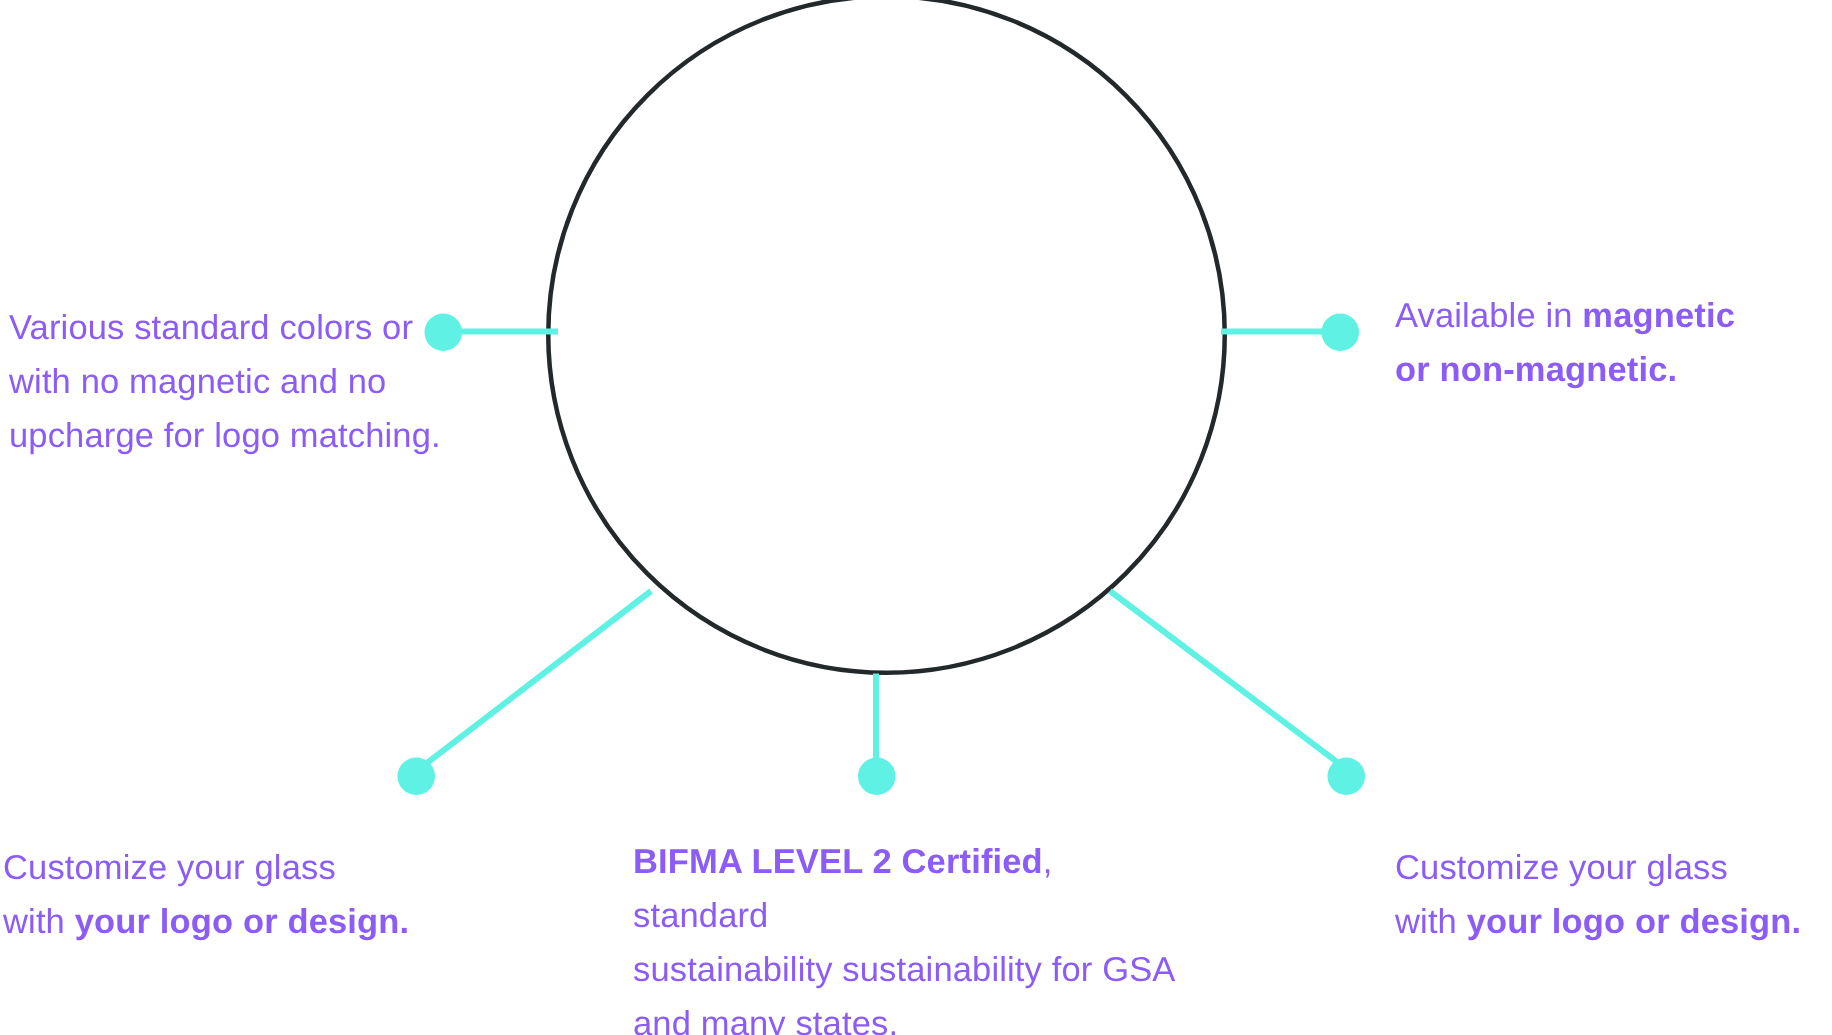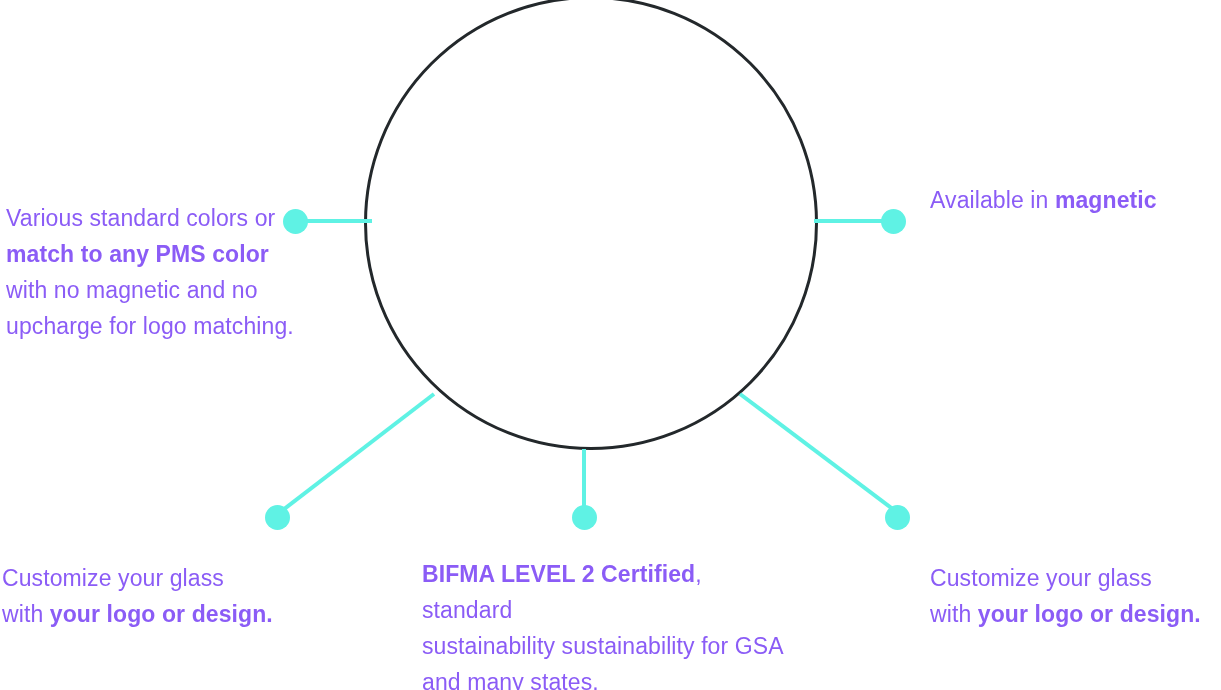--- a/index.html
+++ b/index.html
@@ -105,21 +105,21 @@
   .callout {
     position: absolute;
     font-size: 23px;
     line-height: 36px;
     color: #8b5cf6;
     letter-spacing: 0.1px;
   }
   .callout b { font-weight: 700; }
 
   #callout-left   { left: 6px;   top: 200px;  width: 300px; }
-  #callout-right  { left: 930px; top: 182px;  width: 290px; }
+  #callout-right  { left: 930px; top: 192px;  width: 290px; }
   #callout-bl     { left: 2px;   top: 560px;  width: 300px; }
   #callout-bc     { left: 422px; top: 556px;  width: 370px; }
   #callout-br     { left: 930px; top: 560px;  width: 300px; }
 </style>
 </head>
 <body>
 
 <div id="circle-group">
 
   <div id="circle-photo">
@@ -232,27 +232,27 @@
 </svg>
 
 <div class="node-dot" style="left:283px; top:209px;"></div>
 <div class="node-dot" style="left:881px; top:209px;"></div>
 <div class="node-dot" style="left:265px; top:505px;"></div>
 <div class="node-dot" style="left:572px; top:505px;"></div>
 <div class="node-dot" style="left:885px; top:505px;"></div>
 
 <div class="callout" id="callout-left">
   <div>Various standard colors or</div>
-  <div><b>match to any PMS color</b></div>
   <div>with no magnetic and no</div>
   <div>upcharge for logo matching.</div>
 </div>
 
 <div class="callout" id="callout-right">
   <div><span>Available in </span><b>magnetic</b></div>
+  <div><b>or non-magnetic.</b></div>
 </div>
 
 <div class="callout" id="callout-bl">
   <div>Customize your glass</div>
   <div><span>with </span><b>your logo or design.</b></div>
 </div>
 
 <div class="callout" id="callout-bc">
   <div><b>BIFMA LEVEL 2 Certified</b><span>, standard</span></div>
   <div>sustainability sustainability for GSA</div>

